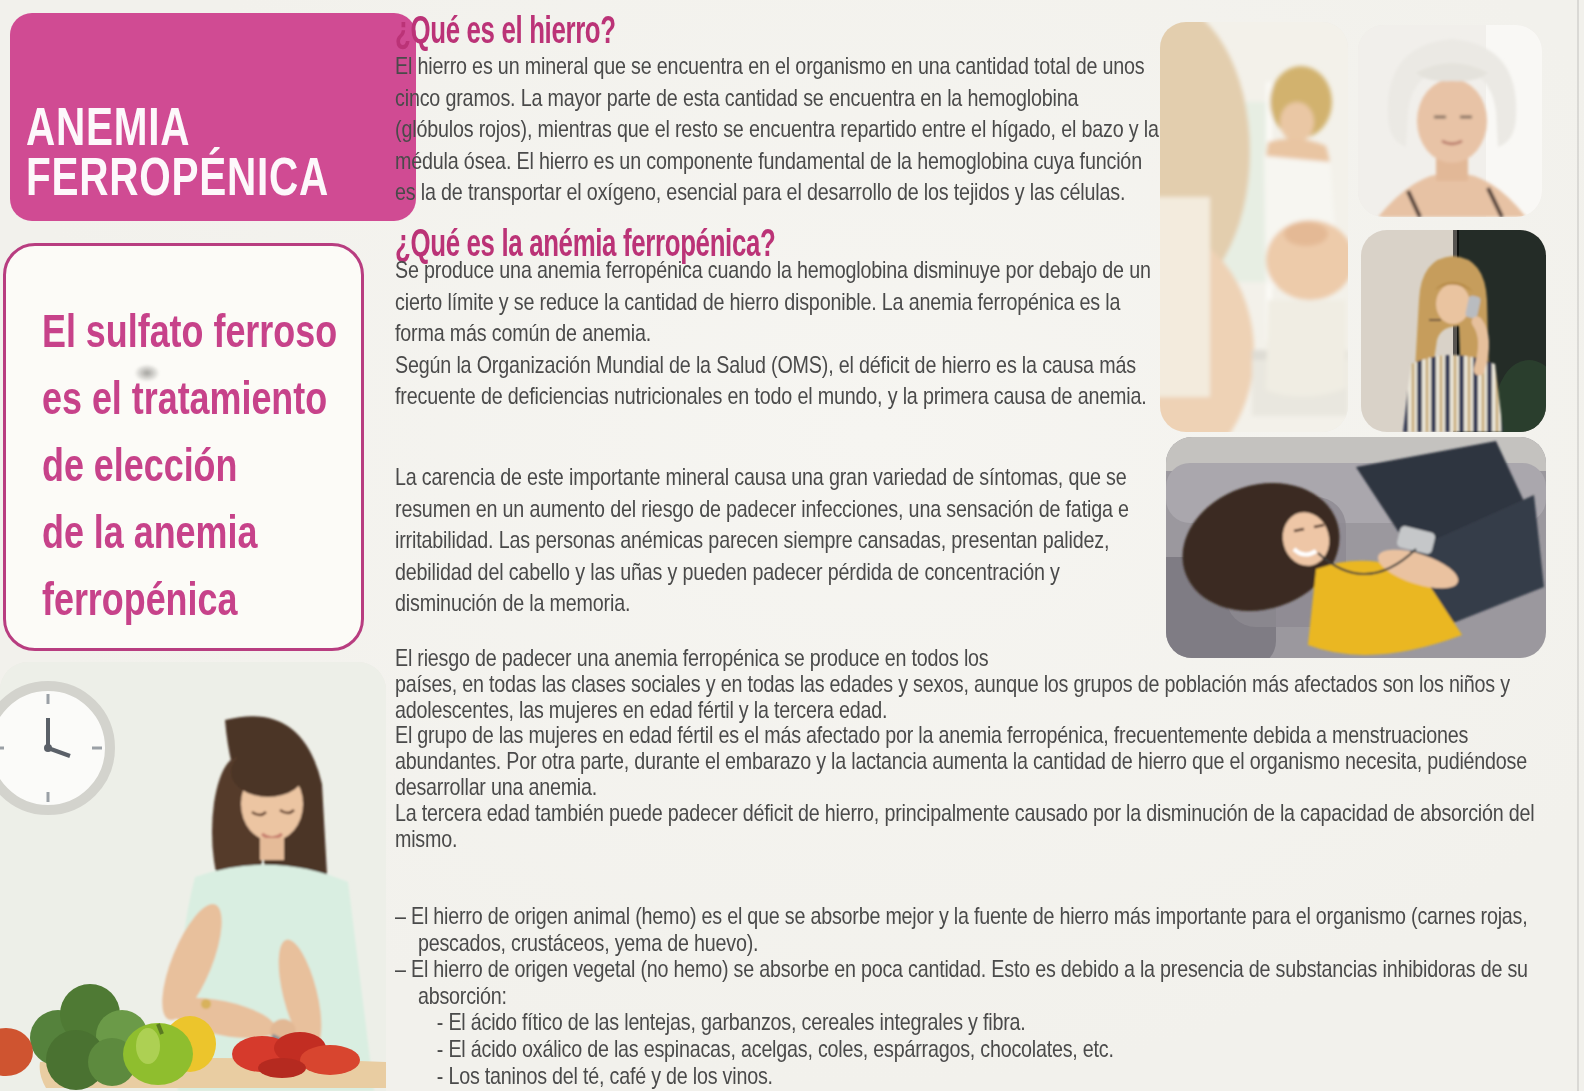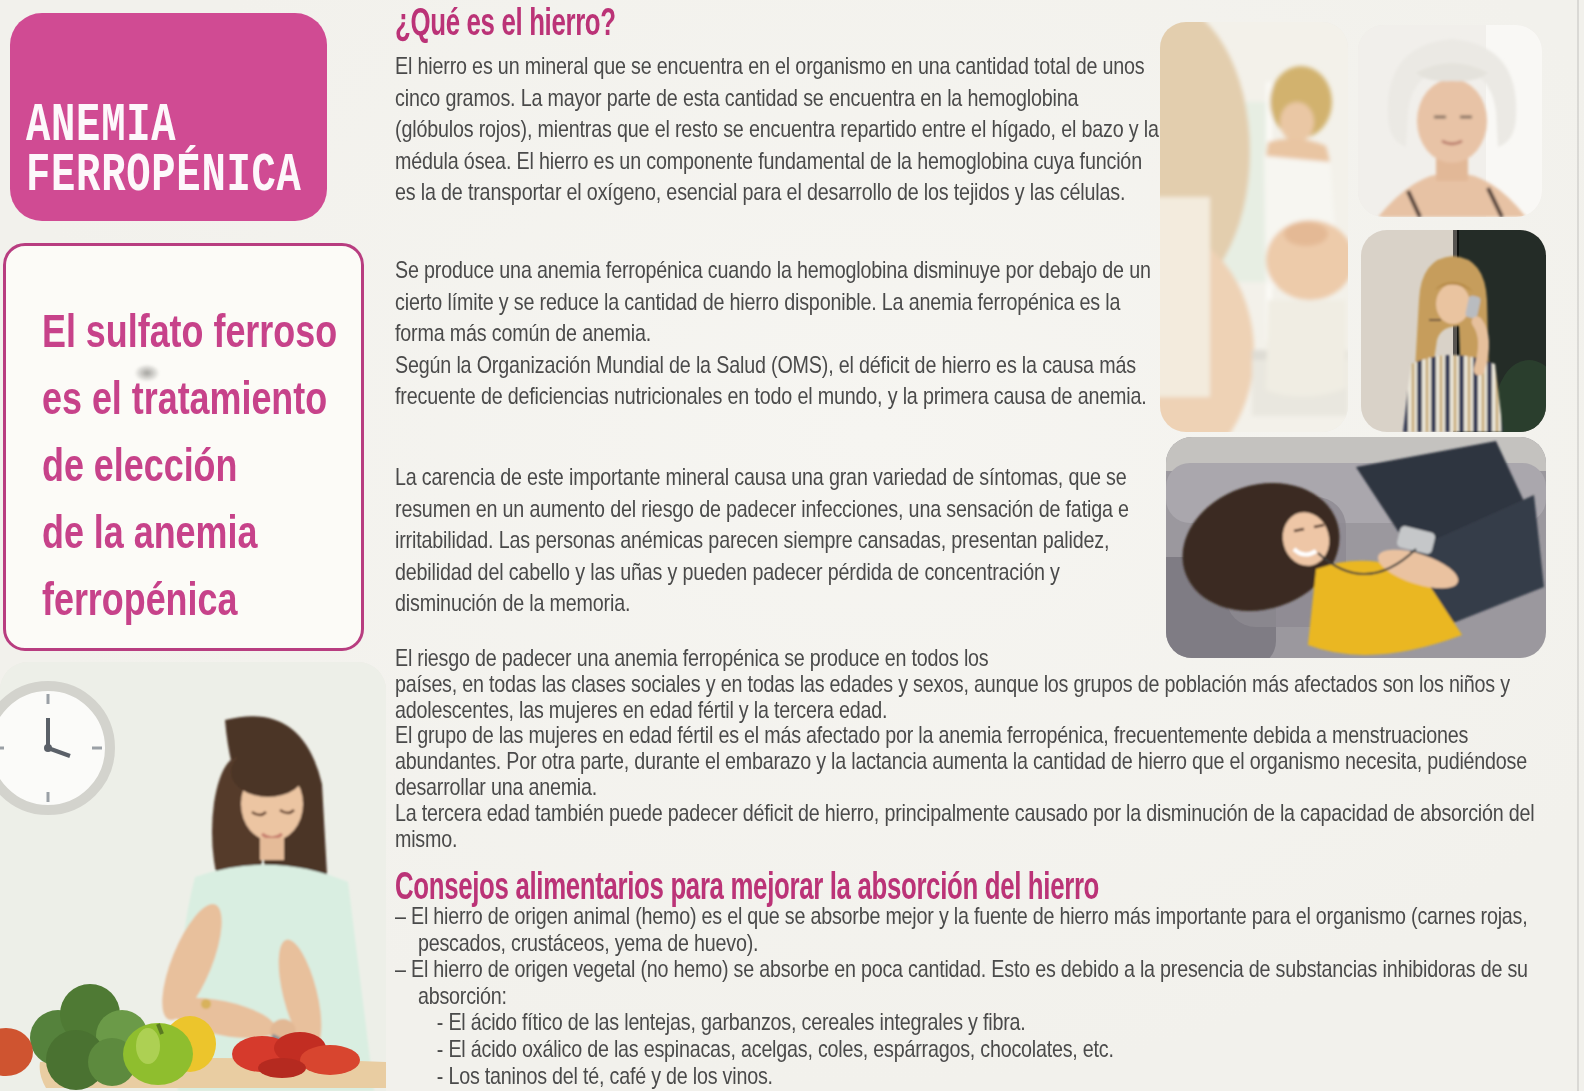--- a/index.html
+++ b/index.html
@@ -11,27 +11,27 @@
     --paper:#f2f1ec;
   }
   html,body{margin:0;padding:0;}
   body{font-family:"Liberation Sans",sans-serif;background:#e8e7e2;}
   .page{position:relative;width:1584px;height:1091px;overflow:hidden;
         background:var(--paper);
         background-image:radial-gradient(ellipse at 55% 40%, #f6f5f1 0%, var(--paper) 70%);}
   .scan-edge{position:absolute;right:5px;top:0;width:2px;height:100%;background:rgba(110,110,110,.18);}
 
   
-  .title-box{position:absolute;left:10px;top:13px;width:317px;height:208px;
-             background:var(--panel-pink);border-radius:32px;font-family:Liberation Mono, monospace;}
+  .title-box{position:absolute;left:10px;top:13px;width:406px;height:208px;
+             background:var(--panel-pink);border-radius:22px;}
   .title-box .t-in{position:absolute;left:16px;top:88px;color:#fdf8fb;
              font-weight:700;font-size:54px;line-height:50px;letter-spacing:1px;
              transform:scaleX(.75);transform-origin:0 0;white-space:nowrap;}
   .quote-box{position:absolute;left:3px;top:243px;width:355px;height:402px;
-             background:#fcfbf7;border:3px solid var(--panel-border-pink);border-radius:22px;}
+             background:#fcfbf7;border:3px solid var(--panel-border-pink);border-radius:32px;}
   .quote-box .q-in{position:absolute;left:36px;top:52px;color:var(--quote-pink);
              font-weight:700;font-size:46px;line-height:67px;
              transform:scaleX(.78);transform-origin:0 0;white-space:nowrap;}
   .smudge{position:absolute;left:128px;top:118px;width:26px;height:18px;border-radius:50%;
           background:radial-gradient(ellipse, rgba(90,88,84,.55), rgba(90,88,84,0) 70%);filter:blur(1px);}
 
   
   .photo{position:absolute;overflow:hidden;border-radius:26px;background:#eceae4;}
   .photo svg{display:block;width:100%;height:100%;}
   .photo-pregnant{left:1160px;top:22px;width:188px;height:410px;}
@@ -52,21 +52,21 @@
   .col-wide{width:1402px;}
   .col-wide p{line-height:25.8px;letter-spacing:-.25px;}
   .first-line-spacer{float:right;width:650px;height:20px;}
   .bullets{position:absolute;left:395px;width:1402px;color:var(--body-text);
            transform:scaleX(.82);transform-origin:0 0;}
   .bullet{margin:0;font-size:24px;line-height:26.6px;letter-spacing:-.25px;
           padding-left:28px;text-indent:-28px;}
   .subbullet{margin:0 0 0 51px;font-size:24px;line-height:26.6px;letter-spacing:-.25px;
           padding-left:18px;text-indent:-18px;}
 
-  .s1h{top:0;text-decoration:underline;}   .s1p{top:50px;}
+  .s1h{top:8px;text-decoration:underline;}   .s1p{top:50px;}
   .s2h{top:221px;} .s2p{top:254px;}
   .s3h{top:427px;} .s3p{top:461px;}
   .s4h{top:606px;} .s4p{top:645px;}
   .s5h{top:864px;} .s5b{top:903px;}
 </style>
 </head>
 <body>
 
 <div class="page">
 
@@ -86,36 +86,36 @@
       <div>de la anemia</div>
       <div>ferropénica</div>
     </div>
   </div>
 
   <h2 class="hd s1h"><span class="hd-in">¿Qué es el hierro?</span></h2>
   <div class="txt col-narrow s1p">
     <p>El hierro es un mineral que se encuentra en el organismo en una cantidad total de unos cinco gramos. La mayor parte de esta cantidad se encuentra en la hemoglobina (glóbulos rojos), mientras que el resto se encuentra repartido entre el hígado, el bazo y la médula ósea. El hierro es un componente fundamental de la hemoglobina cuya función es la de transportar el oxígeno, esencial para el desarrollo de los tejidos y las células.</p>
   </div>
 
+  <h2 class="hd s2h"><span class="hd-in">¿Qué es la anémia ferropénica?</span></h2>
   <div class="txt col-narrow s2p">
     <p>Se produce una anemia ferropénica cuando la hemoglobina disminuye por debajo de un cierto límite y se reduce la cantidad de hierro disponible. La anemia ferropénica es la forma más común de anemia.</p>
     <p>Según la Organización Mundial de la Salud (OMS), el déficit de hierro es la causa más frecuente de deficiencias nutricionales en todo el mundo, y la primera causa de anemia.</p>
   </div>
 
   <div class="txt col-narrow s3p">
     <p>La carencia de este importante mineral causa una gran variedad de síntomas, que se resumen en un aumento del riesgo de padecer infecciones, una sensación de fatiga e irritabilidad. Las personas anémicas parecen siempre cansadas, presentan palidez, debilidad del cabello y las uñas y pueden padecer pérdida de concentración y disminución de la memoria.</p>
   </div>
 
   <div class="txt col-wide s4p">
     <p><span class="first-line-spacer"></span><span>El riesgo de padecer una anemia ferropénica se produce en todos los países, en todas las clases sociales y en todas las edades y sexos, aunque los grupos de población más afectados son los niños y adolescentes, las mujeres en edad fértil y la tercera edad.</span></p>
     <p>El grupo de las mujeres en edad fértil es el más afectado por la anemia ferropénica, frecuentemente debida a menstruaciones abundantes. Por otra parte, durante el embarazo y la lactancia aumenta la cantidad de hierro que el organismo necesita, pudiéndose desarrollar una anemia.</p>
     <p>La tercera edad también puede padecer déficit de hierro, principalmente causado por la disminución de la capacidad de absorción del mismo.</p>
   </div>
 
-  <h2 class="hd s5h"><span class="hd-in">Consejos alimentarios para mejorar la absorción del hierro</span></h2>
   <div class="bullets s5b">
     <p class="bullet">– El hierro de origen animal (hemo) es el que se absorbe mejor y la fuente de hierro más importante para el organismo (carnes rojas, pescados, crustáceos, yema de huevo).</p>
     <p class="bullet">– El hierro de origen vegetal (no hemo) se absorbe en poca cantidad. Esto es debido a la presencia de substancias inhibidoras de su absorción:</p>
     <p class="subbullet">- El ácido fítico de las lentejas, garbanzos, cereales integrales y fibra.</p>
     <p class="subbullet">- El ácido oxálico de las espinacas, acelgas, coles, espárragos, chocolates, etc.</p>
     <p class="subbullet">- Los taninos del té, café y de los vinos.</p>
   </div>
 
   <figure class="photo photo-pregnant" style="margin:0">
     <svg viewBox="0 0 188 410">

